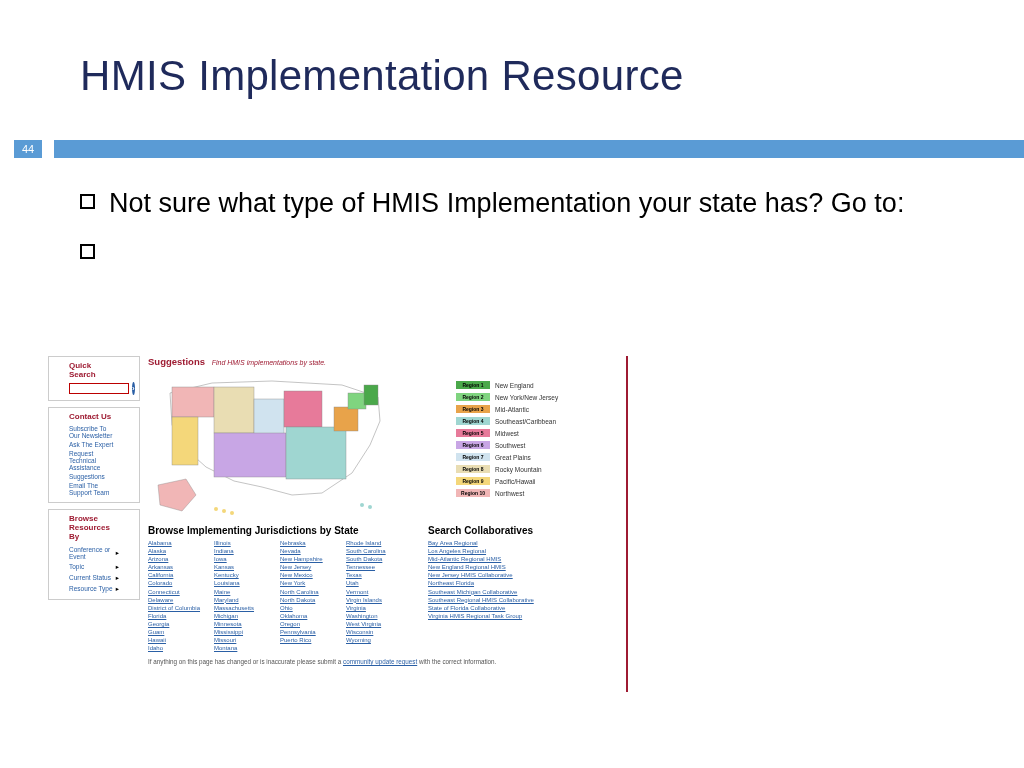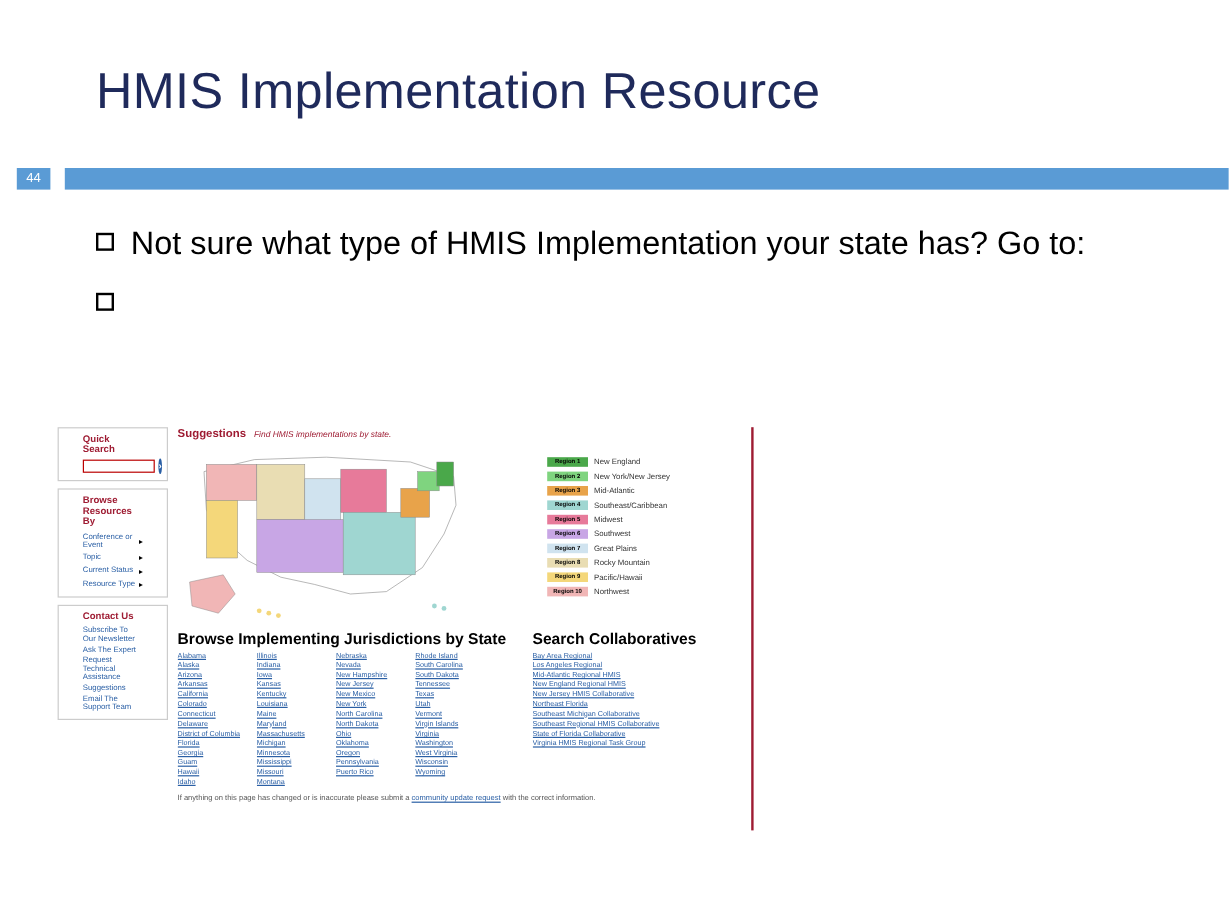--- a/index.html
+++ b/index.html
@@ -25,21 +25,21 @@
   .cu-item { color: #2a5fa5; font-size: 6.5px; padding: 1px 0; cursor: pointer; }
   .main { position: absolute; left: 100px; top: 0; right: 6px; }
   .comm-hdr { font-size: 9.5px; color: #9e1b32; font-weight: 700; }
   .comm-hdr em { color: #9e1b32; font-style: italic; font-weight: 400; font-size: 7px; margin-left: 4px; }
   .map-area { position: relative; margin-top: 8px; height: 144px; }
   .map-svg { position: absolute; left: 4px; top: 0; width: 260px; height: 144px; }
   .legend { position: absolute; left: 308px; top: 4px; }
   .lg-row { display: flex; align-items: center; gap: 5px; height: 12px; font-size: 6.5px; }
   .lg-swatch { width: 34px; height: 8px; display: flex; align-items: center; justify-content: center; color: #000; font-size: 5px; font-weight: 700; }
   .browse-row { display: flex; gap: 22px; margin-top: 6px; }
-  .browse-col h5 { font-size: 13px; color: #000; font-weight: 700; margin-bottom: 3px; }
+  .browse-col h5 { font-size: 10px; color: #000; font-weight: 700; margin-bottom: 3px; }
   .state-grid { display: grid; grid-template-columns: repeat(4, 60px); column-gap: 6px; }
   .state-grid a, .coll-list a { display: block; color: #2a5fa5; font-size: 6px; line-height: 1.35; text-decoration: underline; cursor: pointer; white-space: nowrap; overflow: hidden; text-overflow: ellipsis; }
   .coll-list { width: 140px; }
   .footnote { font-size: 6.3px; color: #555; margin-top: 6px; }
   .footnote a { color: #2a5fa5; text-decoration: underline; }
 </style>
 </head>
 <body>
 
 <div class="slide">
@@ -64,48 +64,48 @@
   <div class="shot">
     <div class="sidebar">
       <div class="panel">
         <h4>Quick Search</h4>
         <div class="search-row">
           <input type="text" placeholder="" style="">
           <div class="go-btn">›</div>
         </div>
       </div>
       <div class="panel">
-        <h4>Browse Resources By</h4>
-        <div id="br-items">
-            <div class="br-item">
-              <span>Conference or Event</span>
-              <span class="caret">▸</span>
-            </div>
-            <div class="br-item">
-              <span>Topic</span>
-              <span class="caret">▸</span>
-            </div>
-            <div class="br-item">
-              <span>Current Status</span>
-              <span class="caret">▸</span>
-            </div>
-            <div class="br-item">
-              <span>Resource Type</span>
-              <span class="caret">▸</span>
-            </div>
-          </div>
-      </div>
-      <div class="panel">
         <h4>Contact Us</h4>
         <div id="cu-items">
             <div class="cu-item">Subscribe To Our Newsletter</div>
             <div class="cu-item">Ask The Expert</div>
             <div class="cu-item">Request Technical Assistance</div>
             <div class="cu-item">Suggestions</div>
             <div class="cu-item">Email The Support Team</div>
+          </div>
+      </div>
+      <div class="panel">
+        <h4>Browse Resources By</h4>
+        <div id="br-items">
+            <div class="br-item">
+              <span>Conference or Event</span>
+              <span class="caret">▸</span>
+            </div>
+            <div class="br-item">
+              <span>Topic</span>
+              <span class="caret">▸</span>
+            </div>
+            <div class="br-item">
+              <span>Current Status</span>
+              <span class="caret">▸</span>
+            </div>
+            <div class="br-item">
+              <span>Resource Type</span>
+              <span class="caret">▸</span>
+            </div>
           </div>
       </div>
     </div>
 
     <div class="main">
       <div class="comm-hdr">
         <span>Suggestions</span>
         <em>Find HMIS implementations by state.</em>
       </div>
 

